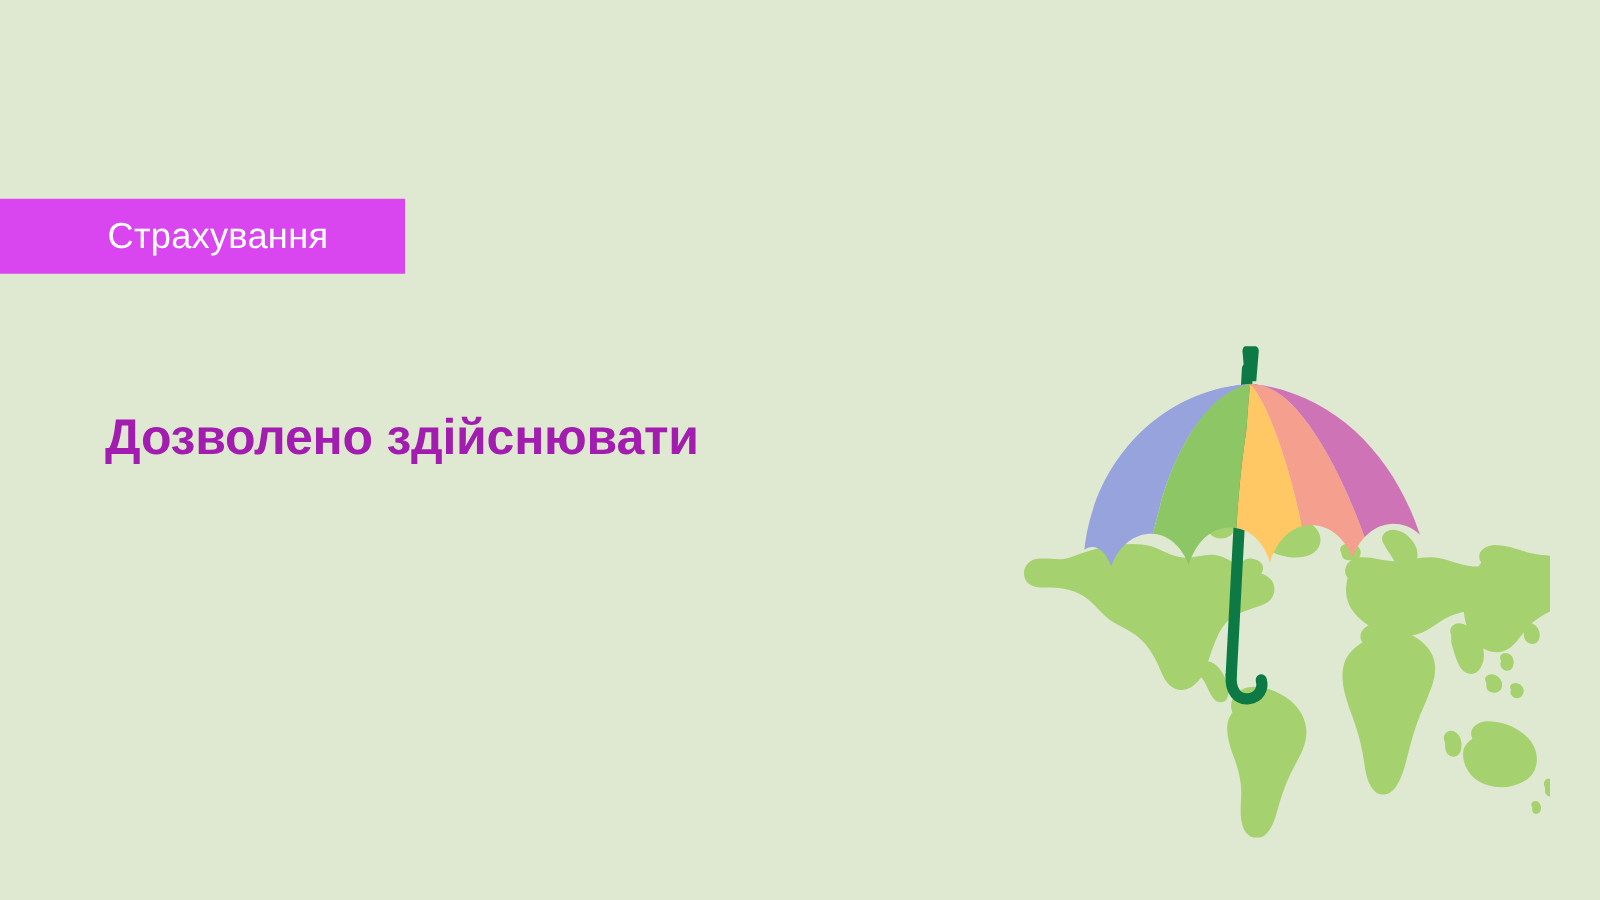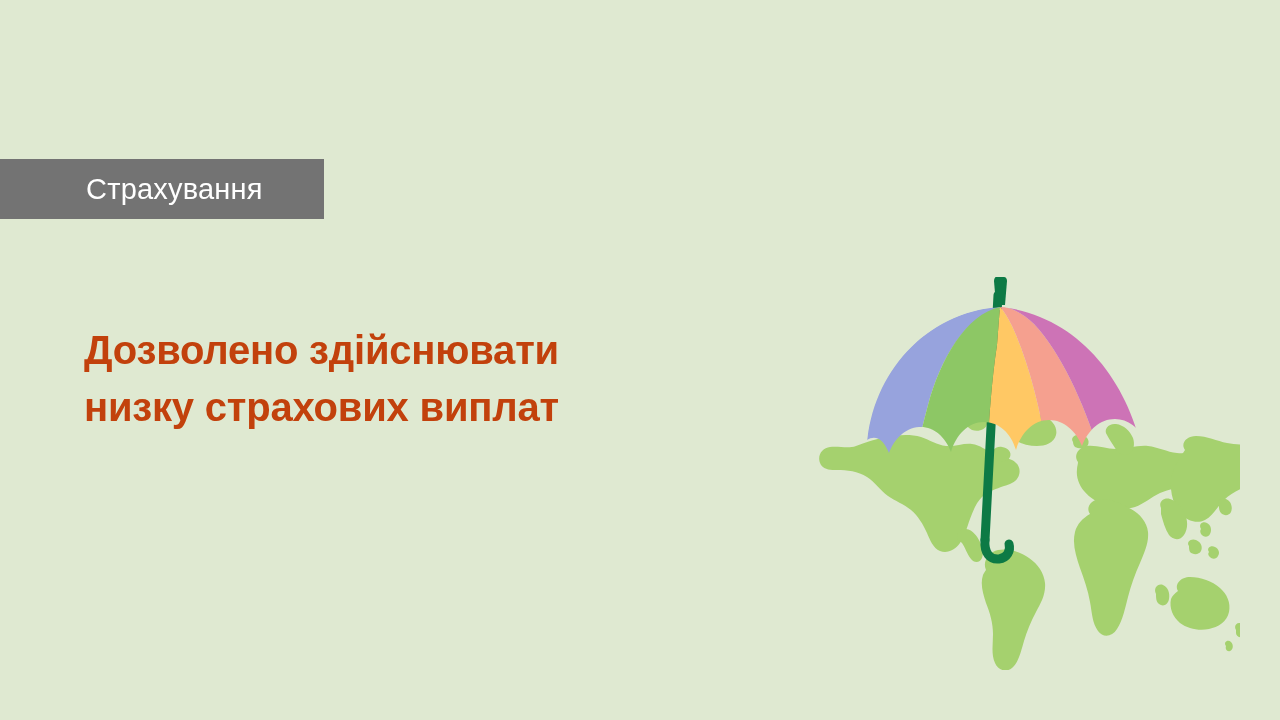--- a/index.html
+++ b/index.html
@@ -22,42 +22,42 @@
     overflow: hidden;
   }
 
   
   .badge {
     position: absolute;
     left: 0;
     top: 159px;
     width: 324px;
     height: 60px;
-    background: #737373;
+    background: #d946ef;
     display: flex;
     align-items: center;
     box-sizing: border-box;
   }
   .badge-label {
     color: #ffffff;
     font-size: 29px;
     font-weight: 400;
     letter-spacing: 0.2px;
     line-height: 1;
     padding-left: 86px;
     white-space: nowrap;
   }
 
   
   .headline {
     position: absolute;
     left: 84px;
     top: 322px;
     width: 620px;
-    color: #c2410c;
+    color: #a21caf;
     font-size: 40px;
     font-weight: 700;
     line-height: 57px;
     letter-spacing: -0.2px;
   }
   .headline-line {
     display: block;
     white-space: nowrap;
   }
 
@@ -79,21 +79,20 @@
 <body>
 
 <div class="slide">
 
   <div class="badge">
     <span class="badge-label">Страхування</span>
   </div>
 
   <div class="headline">
     <span class="headline-line">Дозволено здійснювати</span>
-    <span class="headline-line">низку страхових виплат</span>
   </div>
 
   <div class="artwork">
     <svg viewBox="0 0 450 420" xmlns="http://www.w3.org/2000/svg">
 
       <g fill="#a5d16e">
 
         <path d="M31,215 C26,206 32,198 40,197 C50,196 58,199 66,196 C76,192 86,189 96,187
                  C108,185 120,184 131,187 C140,190 147,195 156,196 C165,197 173,193 182,194
                  C190,195 196,200 203,204 C209,207 216,207 222,210 C228,213 231,219 229,225

